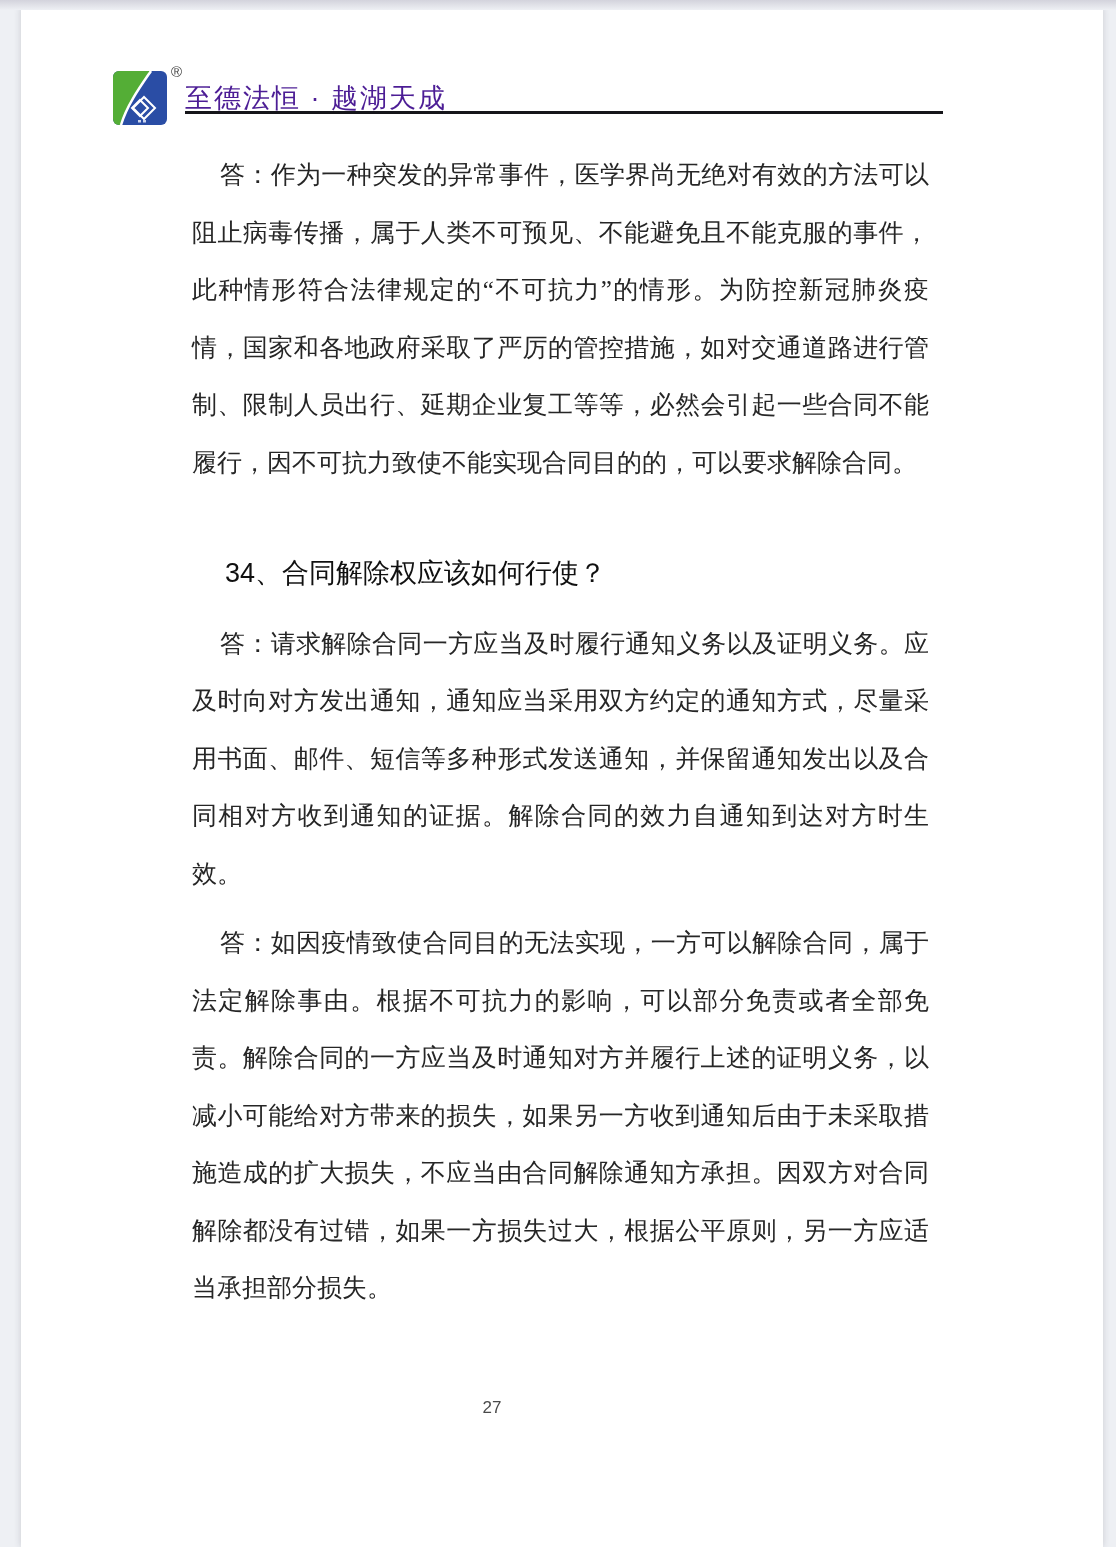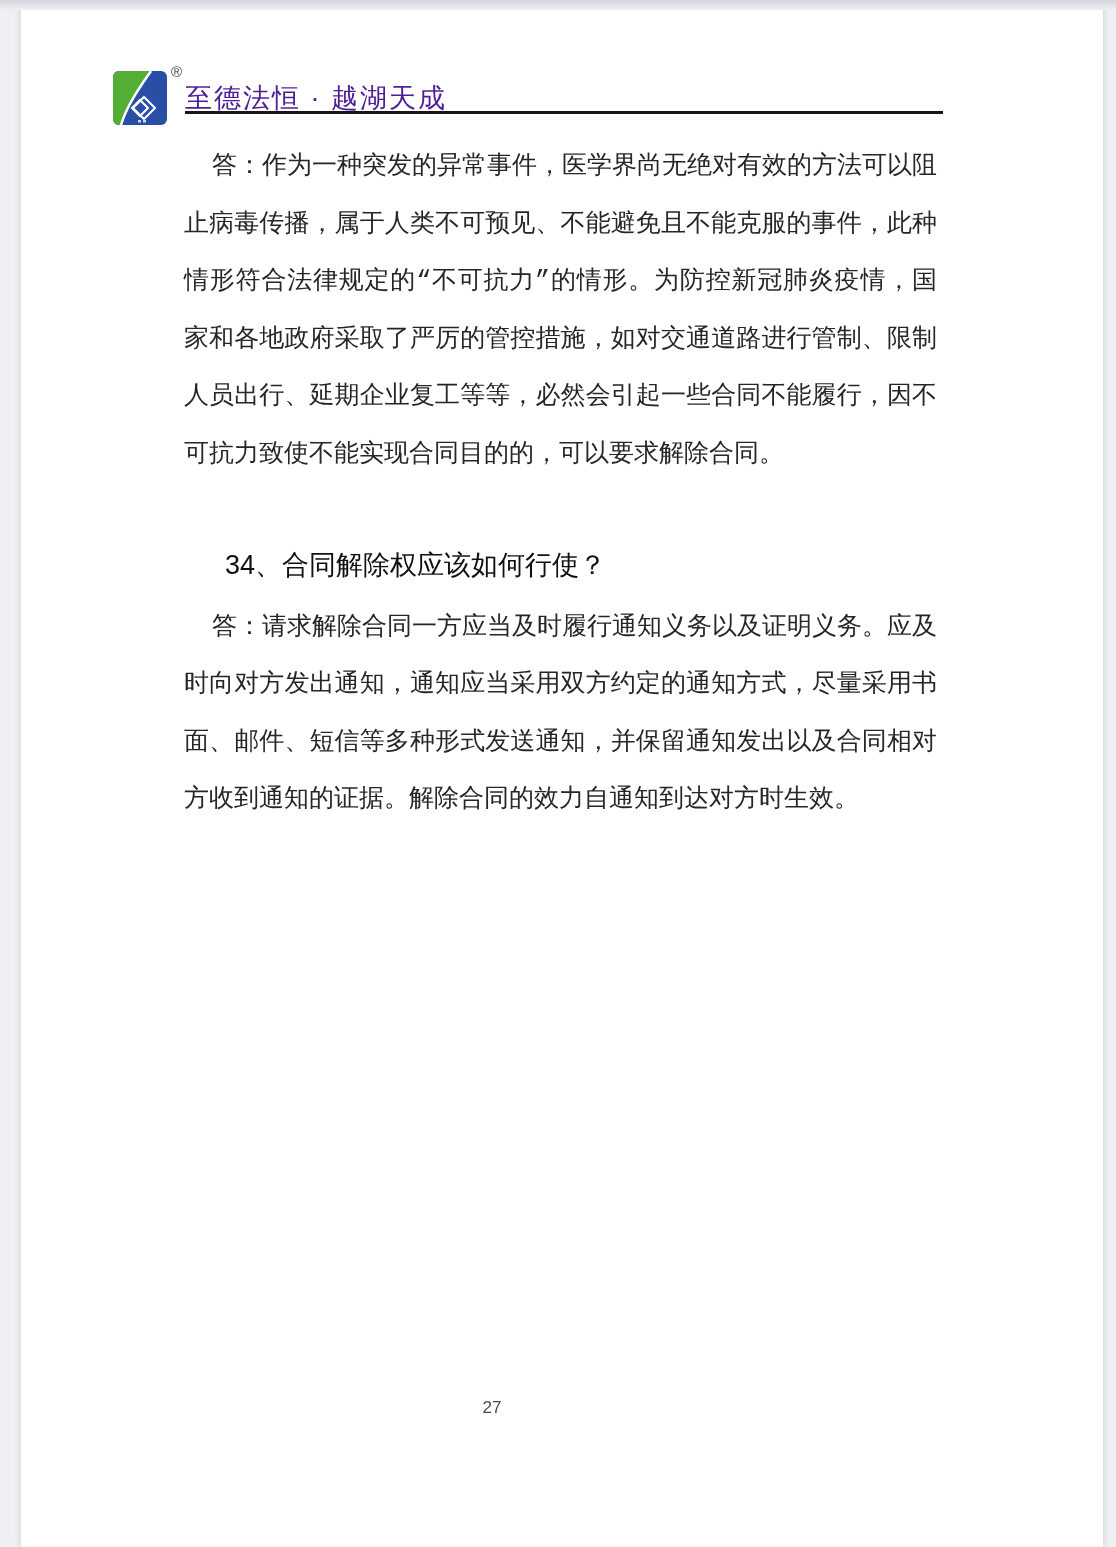--- a/index.html
+++ b/index.html
@@ -39,23 +39,22 @@
     background:#15151a;
   }
   
   .doc-body{
     position:absolute;left:159px;top:127px;width:761px;
     font-size:25px;line-height:57.5px;color:#262626;
     text-align:justify;
     text-justify:inter-ideograph;
   }
   .doc-body p{
-    margin:4px;
+    margin:12px;
     text-indent:28px;
-    font-family:Liberation Mono, monospace;
   }
   .doc-body h2{
     margin:54px 0 3px 45px;
     font-size:27px;line-height:57.5px;font-weight:normal;color:#101010;
     font-family:"Liberation Sans","DejaVu Sans",sans-serif;
     text-align:left;
   }
   
   .page-footer{
     position:absolute;left:0;top:1391px;width:942px;
@@ -92,19 +91,20 @@
     </svg>
   </div>
   <span class="reg-mark">®</span>
   <div class="brand">至德法恒 · 越湖天成</div>
   <div class="header-rule"></div>
 
   <div class="doc-body">
     <p>答：作为一种突发的异常事件，医学界尚无绝对有效的方法可以阻止病毒传播，属于人类不可预见、不能避免且不能克服的事件，此种情形符合法律规定的“不可抗力”的情形。为防控新冠肺炎疫情，国家和各地政府采取了严厉的管控措施，如对交通道路进行管制、限制人员出行、延期企业复工等等，必然会引起一些合同不能履行，因不可抗力致使不能实现合同目的的，可以要求解除合同。</p>
     <h2>34、合同解除权应该如何行使？</h2>
     <p>答：请求解除合同一方应当及时履行通知义务以及证明义务。应及时向对方发出通知，通知应当采用双方约定的通知方式，尽量采用书面、邮件、短信等多种形式发送通知，并保留通知发出以及合同相对方收到通知的证据。解除合同的效力自通知到达对方时生效。</p>
+    <p>答：如因疫情致使合同目的无法实现，一方可以解除合同，属于法定解除事由。根据不可抗力的影响，可以部分免责或者全部免责。解除合同的一方应当及时通知对方并履行上述的证明义务，以减小可能给对方带来的损失，如果另一方收到通知后由于未采取措施造成的扩大损失，不应当由合同解除通知方承担。因双方对合同解除都没有过错，如果一方损失过大，根据公平原则，另一方应适当承担部分损失。</p>
   </div>
 
   <div class="page-footer">
     <span>27</span>
   </div>
 
 </div>
 
 </body></html>

